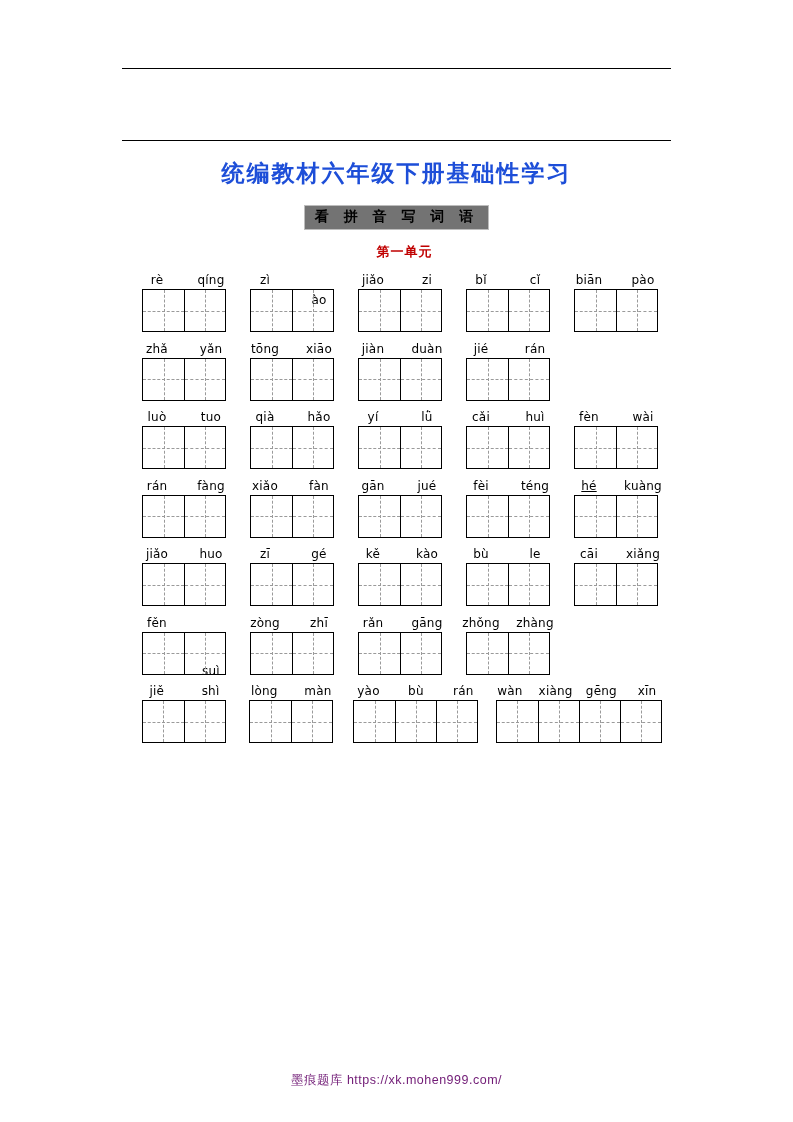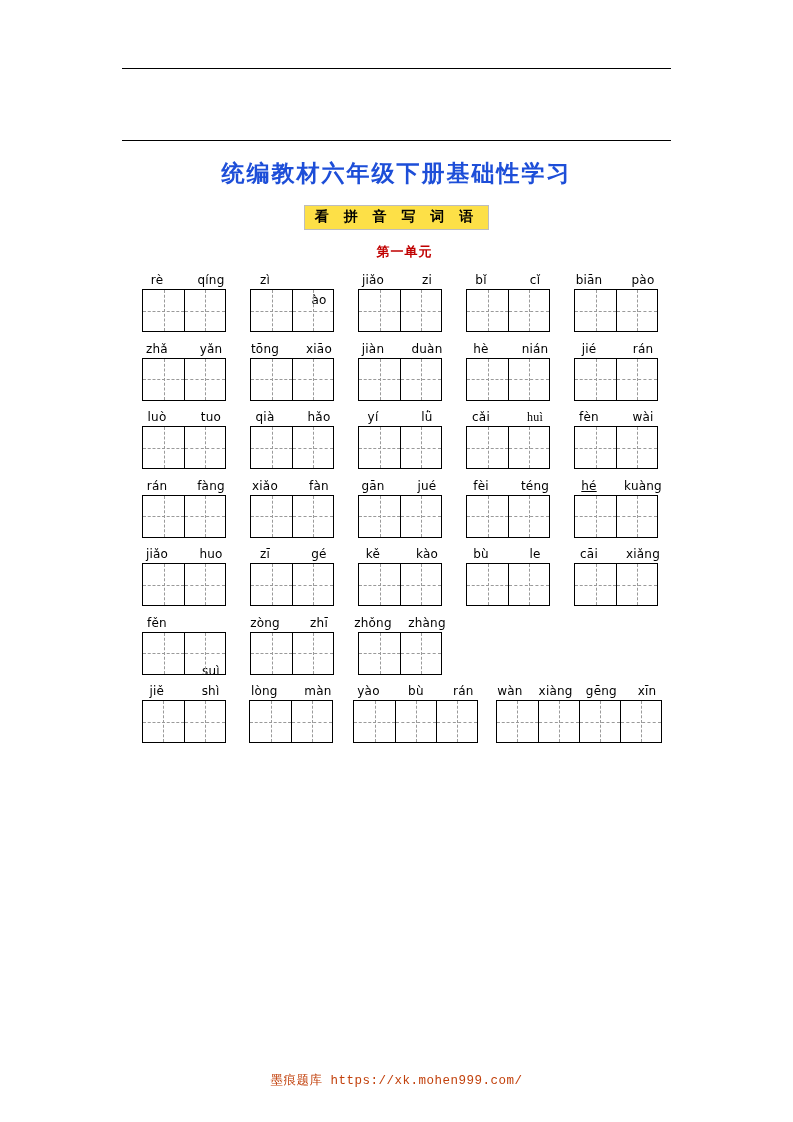--- a/index.html
+++ b/index.html
@@ -50,21 +50,21 @@
   }
   .subtitle-wrap {
     position: absolute;
     left: 0;
     top: 205px;
     width: 793px;
     text-align: center;
   }
   .subtitle {
     display: inline-block;
-    background: #fde047;
+    background: #737373;
     border: 1px solid #bdbdbd;
     padding: 2px 10px 3px 10px;
     font-family: "DejaVu Serif", serif;
     font-weight: bold;
     font-size: 14px;
     letter-spacing: 5px;
     color: #000;
   }
   .unit-title {
     position: absolute;
@@ -141,23 +141,23 @@
     left: 50%;
     border-left: 1px dashed #9a9a9a;
   }
 
   .footer {
     position: absolute;
     left: 0;
     top: 1072px;
     width: 793px;
     text-align: center;
-    font-family: Liberation Mono, monospace;
+    font-family: Liberation Sans, sans-serif;
     font-size: 12.5px;
-    color: #c2410c;
+    color: #701a75;
     letter-spacing: 0.5px;
   }
 </style>
 </head>
 <body>
 
 <div class="page">
 
   <div class="top-rule"></div>
   <div class="header-rule"></div>
@@ -249,30 +249,20 @@
             <span style="width: 50%;">jiàn</span>
             <span style="width: 50%;">duàn</span>
           </div>
           <div class="boxes">
             <div class="tian"></div>
             <div class="tian"></div>
           </div>
         </div>
         <div class="cellgroup">
           <div class="pinyin">
-            <span style="width: 50%;">hè</span>
-            <span style="width: 50%;">nián</span>
-          </div>
-          <div class="boxes">
-            <div class="tian"></div>
-            <div class="tian"></div>
-          </div>
-        </div>
-        <div class="cellgroup">
-          <div class="pinyin">
             <span style="width: 50%;">jié</span>
             <span style="width: 50%;">rán</span>
           </div>
           <div class="boxes">
             <div class="tian"></div>
             <div class="tian"></div>
           </div>
         </div>
       </div>
       <div class="row">
@@ -302,21 +292,21 @@
             <span style="width: 50%;">lǜ</span>
           </div>
           <div class="boxes">
             <div class="tian"></div>
             <div class="tian"></div>
           </div>
         </div>
         <div class="cellgroup">
           <div class="pinyin">
             <span style="width: 50%;">cǎi</span>
-            <span style="width: 50%; font-family: Liberation Serif, serif;">huì</span>
+            <span style="width: 50%;">huì</span>
           </div>
           <div class="boxes">
             <div class="tian"></div>
             <div class="tian"></div>
           </div>
         </div>
         <div class="cellgroup">
           <div class="pinyin">
             <span style="width: 50%;">fèn</span>
             <span style="width: 50%;">wài</span>
@@ -439,20 +429,30 @@
           </div>
           <div class="boxes">
             <div class="tian"></div>
             <div class="tian"></div>
           </div>
         </div>
         <div class="cellgroup">
           <div class="pinyin">
             <span style="width: 50%;">zòng</span>
             <span style="width: 50%;">zhī</span>
+          </div>
+          <div class="boxes">
+            <div class="tian"></div>
+            <div class="tian"></div>
+          </div>
+        </div>
+        <div class="cellgroup">
+          <div class="pinyin">
+            <span style="width: 50%;">rǎn</span>
+            <span style="width: 50%;">gāng</span>
           </div>
           <div class="boxes">
             <div class="tian"></div>
             <div class="tian"></div>
           </div>
         </div>
         <div class="cellgroup">
           <div class="pinyin">
             <span style="width: 50%;">zhǒng</span>
             <span style="width: 50%;">zhàng</span>

